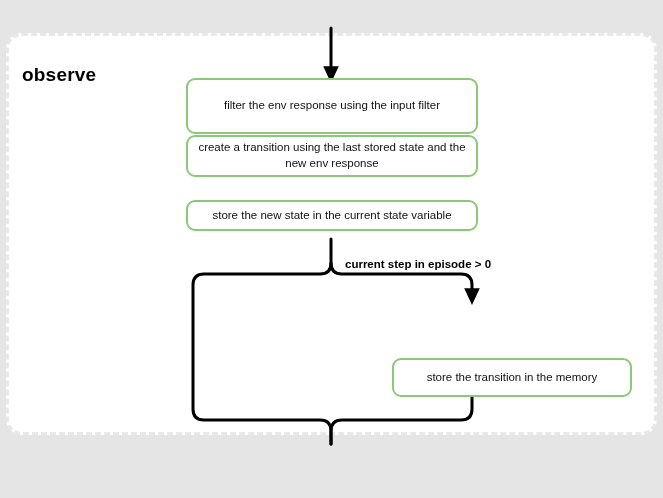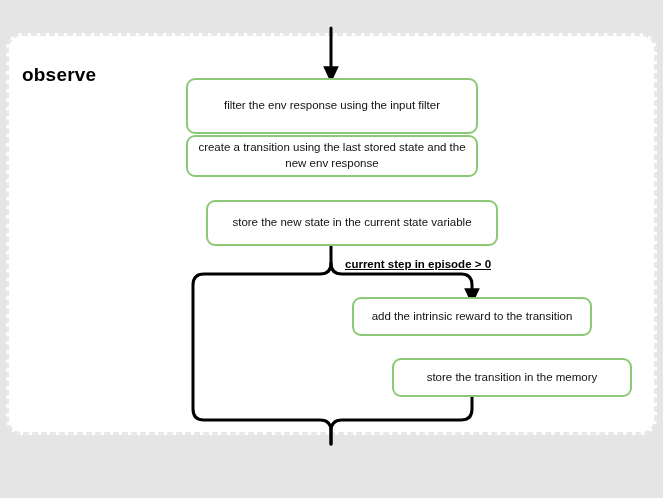--- a/index.html
+++ b/index.html
@@ -66,21 +66,20 @@
     stroke-width: 3;
     stroke-linecap: round;
     stroke-linejoin: round;
   }
   .edge-label {
     position: absolute;
     font-size: 11.5px;
     font-weight: bold;
     color: #000000;
     white-space: nowrap;
-    text-decoration: underline;
   }
 </style>
 </head>
 <body>
 
 <div id="canvas">
 
   <div id="group-container"></div>
 
   <div id="group-title">observe</div>
@@ -98,21 +97,20 @@
 
     <path class="edge-path" marker-end="url(#arrowhead)" d="M331,263 Q331,274 342,274 L461,274 Q472,274 472,285 L472,296"></path>
 
     <path class="edge-path" d="M472,397 L472,409 Q472,420 461,420 L342,420 Q331,420 331,431 L331,444"></path>
   </svg>
 
   <div class="node" style="left:186px; top:78px; width:292px; height:56px;">filter the env response using the input filter</div>
 
   <div class="node" style="left:186px; top:135px; width:292px; height:42px;">create a transition using the last stored state and the new env response</div>
 
-  <div class="node" style="left:186px; top:200px; width:292px; height:46px;margin-left:20px;">store the new state in the current state variable</div>
+  <div class="node" style="left:186px; top:200px; width:292px; height:31px;">store the new state in the current state variable</div>
 
-  <div class="node" style="left:352px; top:297px; width:240px; height:39px;">add the intrinsic reward to the transition</div>
 
   <div class="node" style="left:352px; top:358px; width:240px; height:39px;margin-left:40px;">store the transition in the memory</div>
 
   <div class="edge-label" style="left:345px; top:258px;">current step in episode &gt; 0</div>
 
 </div>
 
 </body></html>

